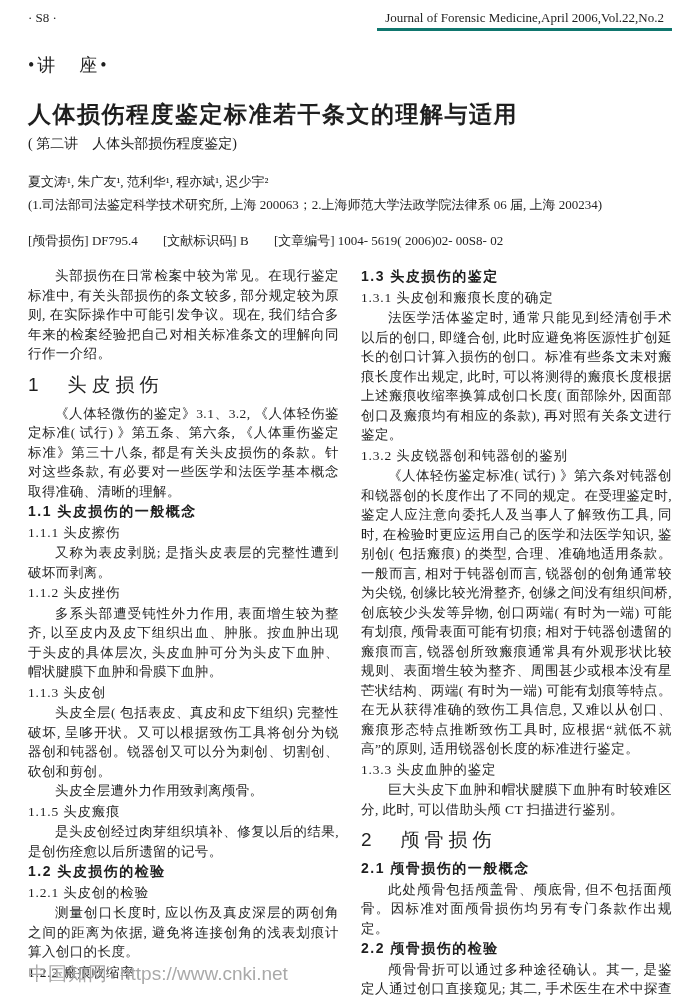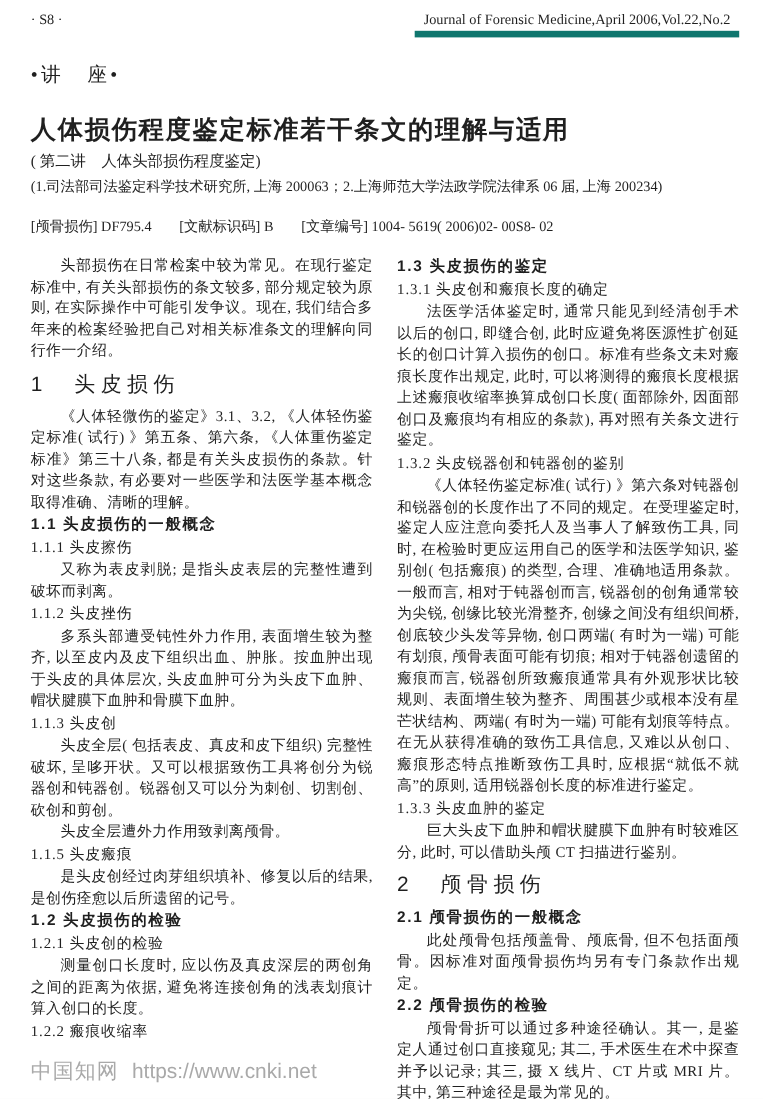--- a/index.html
+++ b/index.html
@@ -11,21 +11,21 @@
     color: #1f1f1f;
     font-family: "Liberation Serif", "DejaVu Serif", serif;
     position: relative;
     padding: 10px 28px 16px 28px;
     overflow: hidden;
   }
   .page-header {
     display: flex; justify-content: space-between; align-items: flex-start;
     font-size: 13px; line-height: 16px;
   }
-  .journal-name { border-bottom: 6px solid #0f766e; padding: 0 8px 2px 8px; }
+  .journal-name { border-bottom: 3px solid #0f766e; padding: 0 8px 2px 8px; }
   .column-label { margin-top: 22px; font-size: 18px; letter-spacing: 3px; }
   .page-title  { margin-top: 22px; font-size: 23px; letter-spacing: 1.5px; font-weight: bold; }
   .page-subtitle { margin-top: 5px; font-size: 14px; }
   .authors { margin-top: 20px; font-size: 13px; }
   .affiliation { margin-top: 5px; font-size: 13px; }
   .meta-line { margin-top: 18px; font-size: 13px; }
   .meta-line span { margin-right: 22px; }
   .columns { margin-top: 16px; display: flex; gap: 22px; }
   .col {
     width: 311px; font-size: 13.5px; line-height: 19.5px;
@@ -59,20 +59,21 @@
   <div class="page-header">
     <span class="page-num">· S8 ·</span>
     <span class="journal-name">Journal of Forensic Medicine,April 2006,Vol.22,No.2</span>
   </div>
 
   <div class="column-label">•讲　座•</div>
 
   <div class="page-title">人体损伤程度鉴定标准若干条文的理解与适用</div>
   <div class="page-subtitle">( 第二讲　人体头部损伤程度鉴定)</div>
 
+  <div class="authors">夏文涛¹, 朱广友¹, 范利华¹, 程亦斌¹, 迟少宇²</div>
   <div class="affiliation">(1.司法部司法鉴定科学技术研究所, 上海 200063；2.上海师范大学法政学院法律系 06 届, 上海 200234)</div>
 
   <div class="meta-line">
     <span>[颅骨损伤] DF795.4</span>
     <span>[文献标识码] B</span>
     <span>[文章编号] 1004- 5619( 2006)02- 00S8- 02</span>
   </div>
 
   <div class="columns">
     <div class="col">

